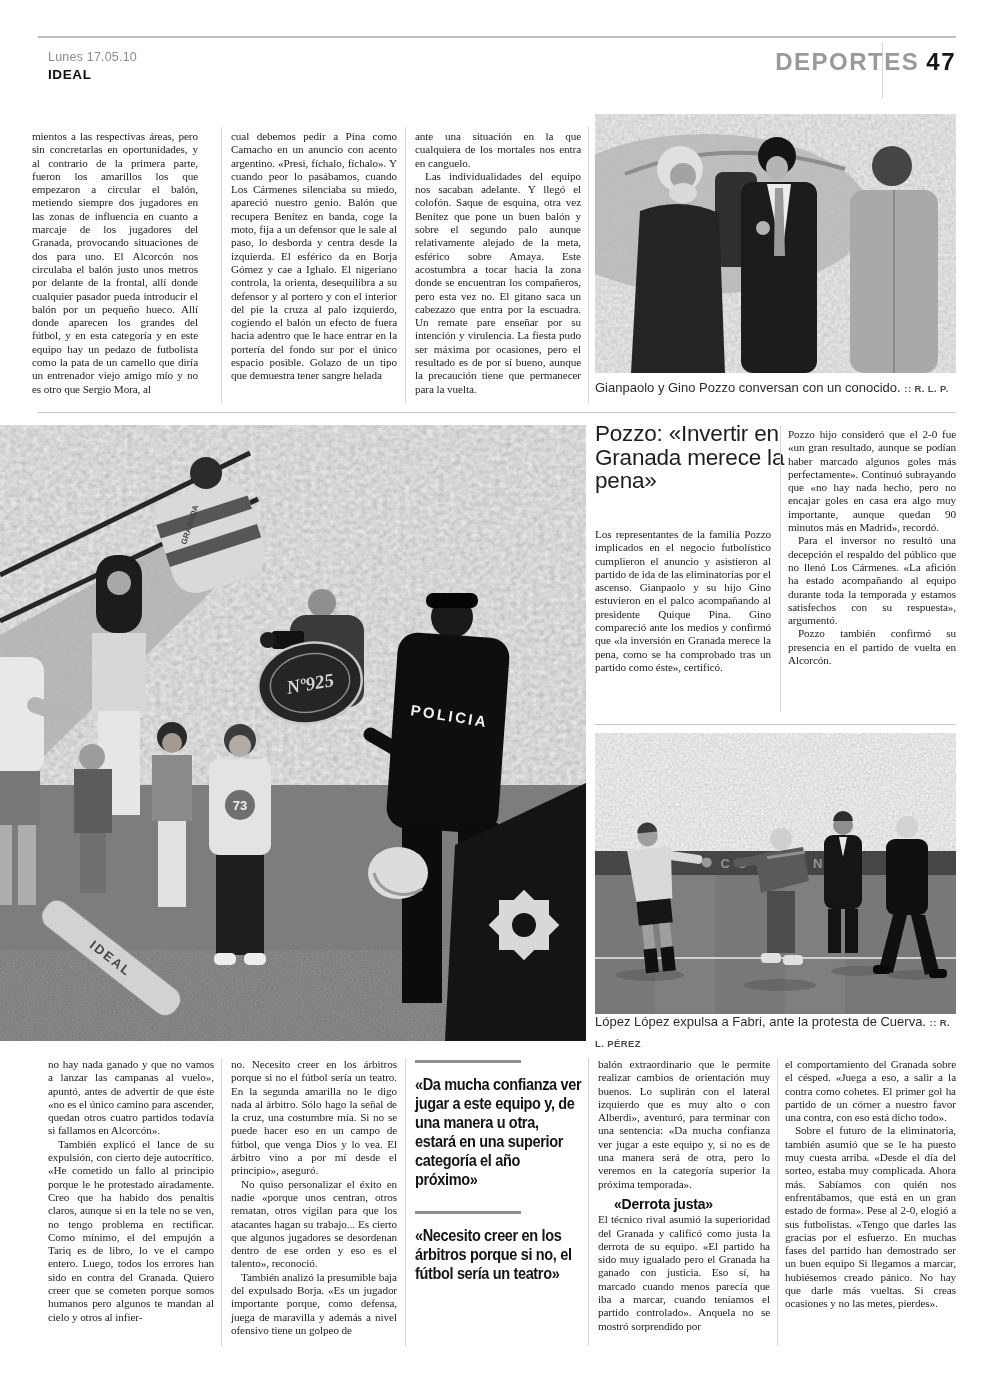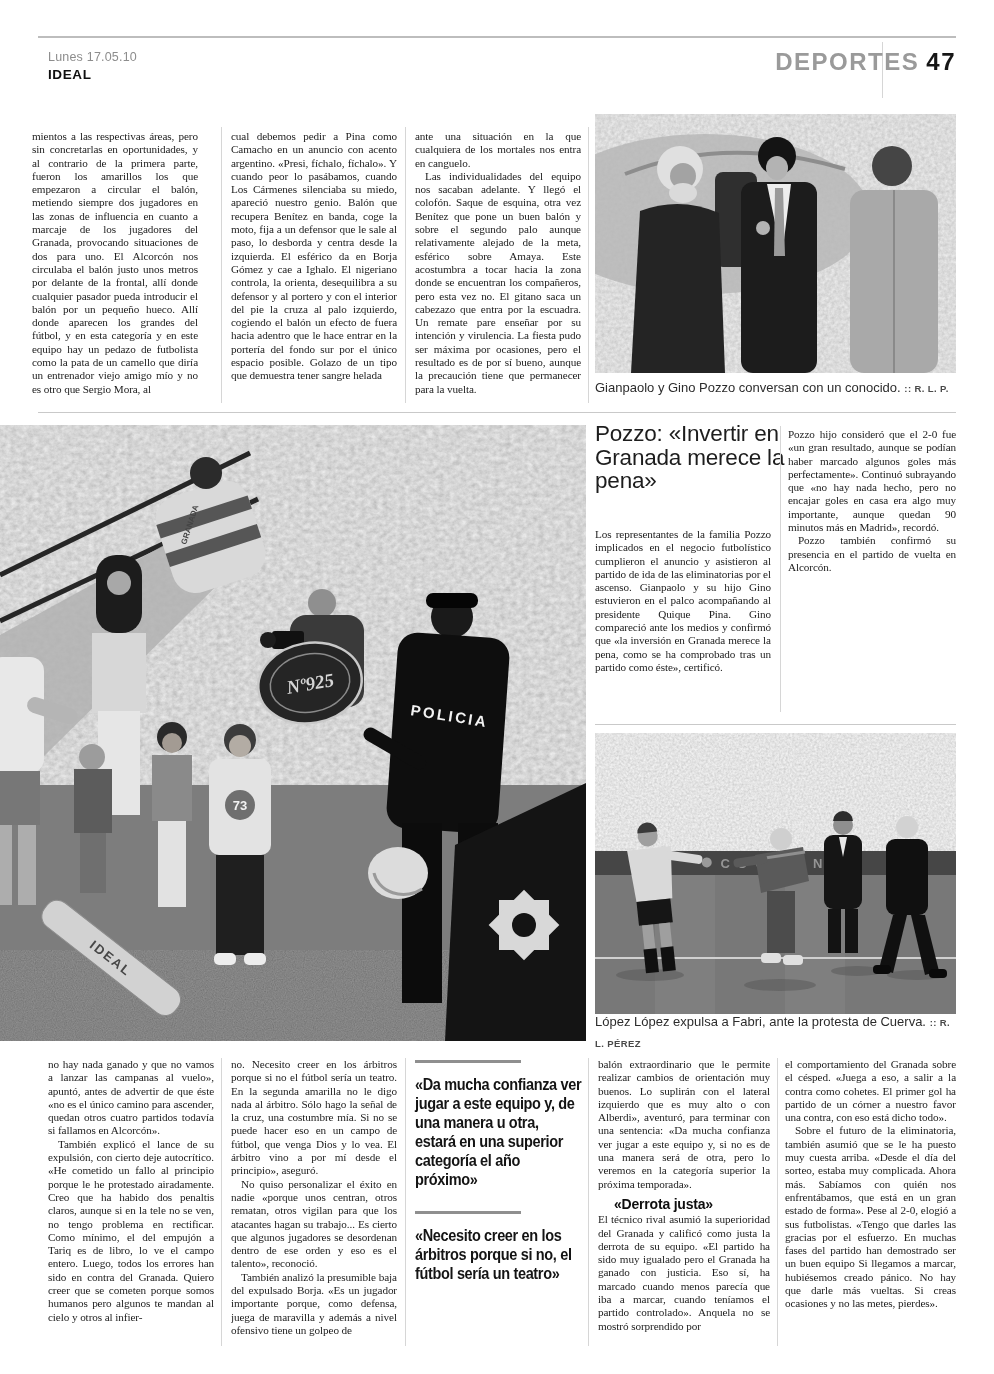--- a/index.html
+++ b/index.html
@@ -213,20 +213,21 @@
     </g>
   </svg>
 
   <div class="abs headline" style="left:595px;top:422px;width:200px">Pozzo: «Invertir en Granada merece la pena»</div>
   <div class="abs body-text" style="left:595px;top:528px;width:176px;height:188px">
     <p>Los representantes de la familia Pozzo implicados en el negocio futbolístico cumplieron el anuncio y asistieron al partido de ida de las eliminatorias por el ascenso. Gianpaolo y su hijo Gino estuvieron en el palco acompañando al presidente Quique Pina. Gino compareció ante los medios y confirmó que «la inversión en Granada merece la pena, como se ha comprobado tras un partido como éste», certificó.</p>
   </div>
   <div class="vrule" style="left:780px;top:426px;height:286px"></div>
   <div class="abs body-text" style="left:788px;top:428px;width:168px;height:284px">
     <p>Pozzo hijo consideró que el 2-0 fue «un gran resultado, aunque se podían haber marcado algunos goles más perfectamente». Continuó subrayando que «no hay nada hecho, pero no encajar goles en casa era algo muy importante, aunque quedan 90 minutos más en Madrid», recordó.</p>
+    <p class="ind">Para el inversor no resultó una decepción el respaldo del público que no llenó Los Cármenes. «La afición ha estado acompañando al equipo durante toda la temporada y estamos satisfechos con su respuesta», argumentó.</p>
     <p class="ind">Pozzo también confirmó su presencia en el partido de vuelta en Alcorcón.</p>
   </div>
   <div class="hrule" style="left:595px;top:724px;width:361px"></div>
 
   <svg class="abs" style="left:595px;top:733px" width="361" height="281" viewBox="0 0 361 281">
     <defs>
       <filter id="fCrowdC" x="0" y="0" width="100%" height="100%">
         <feTurbulence type="fractalNoise" baseFrequency="0.45" numOctaves="3" seed="21"></feTurbulence>
         <feColorMatrix type="saturate" values="0"></feColorMatrix>
         <feComponentTransfer>

